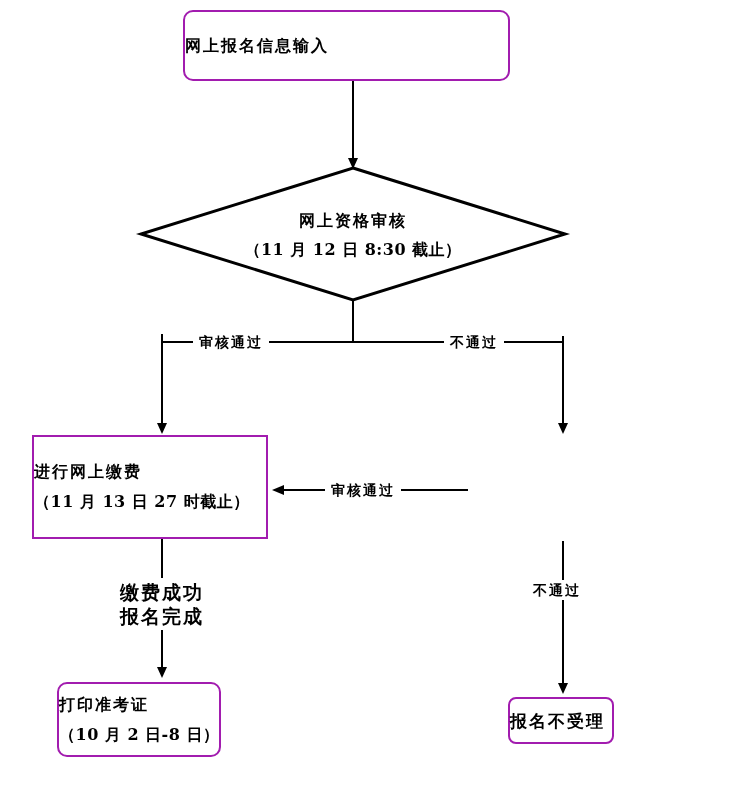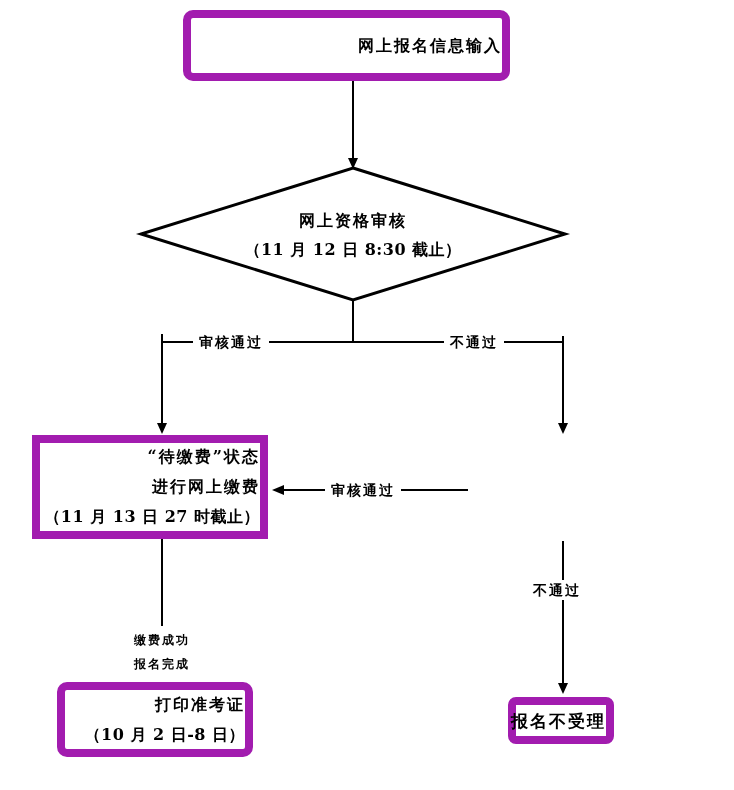--- a/index.html
+++ b/index.html
@@ -15,23 +15,23 @@
     overflow:hidden;
   }
   .wires { position:absolute; left:0; top:0; }
   .wires line { stroke:#000000; stroke-width:2; }
   .wires .shape { fill:#ffffff; stroke:#000000; stroke-width:3; }
   .wires .head { fill:#000000; stroke:none; }
 
   .node {
     position:absolute;
     display:flex; flex-direction:column;
-    justify-content:center; align-items:flex-end;
+    justify-content:center; align-items:flex-start;
     background:#ffffff;
-    border:8px solid #a21caf;
+    border:2px solid #a21caf;
     font-weight:bold;
     text-align:center;
   }
   .node.round  { border-radius:10px; }
   .ln {
     font-size:16px; line-height:30px;
     letter-spacing:2px; white-space:nowrap;
   }
   .ln.sm { letter-spacing:0.5px; }
 
@@ -46,21 +46,21 @@
     position:absolute;
     transform:translate(-50%,-50%);
     background:#ffffff;
     font-weight:bold;
     font-size:14px; line-height:18px;
     letter-spacing:2px;
     padding:1px 6px;
     white-space:nowrap;
     text-align:left;
   }
-  .edge-label.two-line { font-size:12px; line-height:24px; padding:2px 8px;margin-top:48px; }
+  .edge-label.two-line { font-size:19px; line-height:24px; padding:2px 8px; }
   .reject-font { font-size:17px; }
 </style>
 </head>
 <body>
 
 <div class="stage">
 
   <svg class="wires" width="734" height="790" viewBox="0 0 734 790">
 
     <polygon class="shape" points="353,168 565,234 353,300 141,234"></polygon>
@@ -94,36 +94,35 @@
 
   <div class="diamond-text">
     <div class="ln">网上资格审核</div>
     <div class="ln sm">（11 月 12 日 8:30 截止）</div>
   </div>
 
   <div class="edge-label" style="left:231px; top:342px;">审核通过</div>
   <div class="edge-label" style="left:474px; top:342px;">不通过</div>
 
   <div class="node" style="left:32px; top:435px; width:236px; height:104px;">
-    <div class="ln">“待缴费”状态</div>
     <div class="ln">进行网上缴费</div>
     <div class="ln sm">（11 月 13 日 27 时截止）</div>
   </div>
 
 
   <div class="edge-label" style="left:363px; top:490px;">审核通过</div>
 
   <div class="edge-label two-line" style="left:162px; top:604px;">
     <div>缴费成功</div>
     <div>报名完成</div>
   </div>
 
   <div class="edge-label" style="left:557px; top:590px;">不通过</div>
 
-  <div class="node round" style="left:57px; top:682px; width:196px; height:75px;padding-left:23px;">
+  <div class="node round" style="left:57px; top:682px; width:164px; height:75px;">
     <div class="ln">打印准考证</div>
     <div class="ln sm">（10 月 2 日-8 日）</div>
   </div>
 
   <div class="node round" style="left:508px; top:697px; width:106px; height:47px; border-radius:8px;">
     <div class="ln reject-font">报名不受理</div>
   </div>
 
 </div>
 

